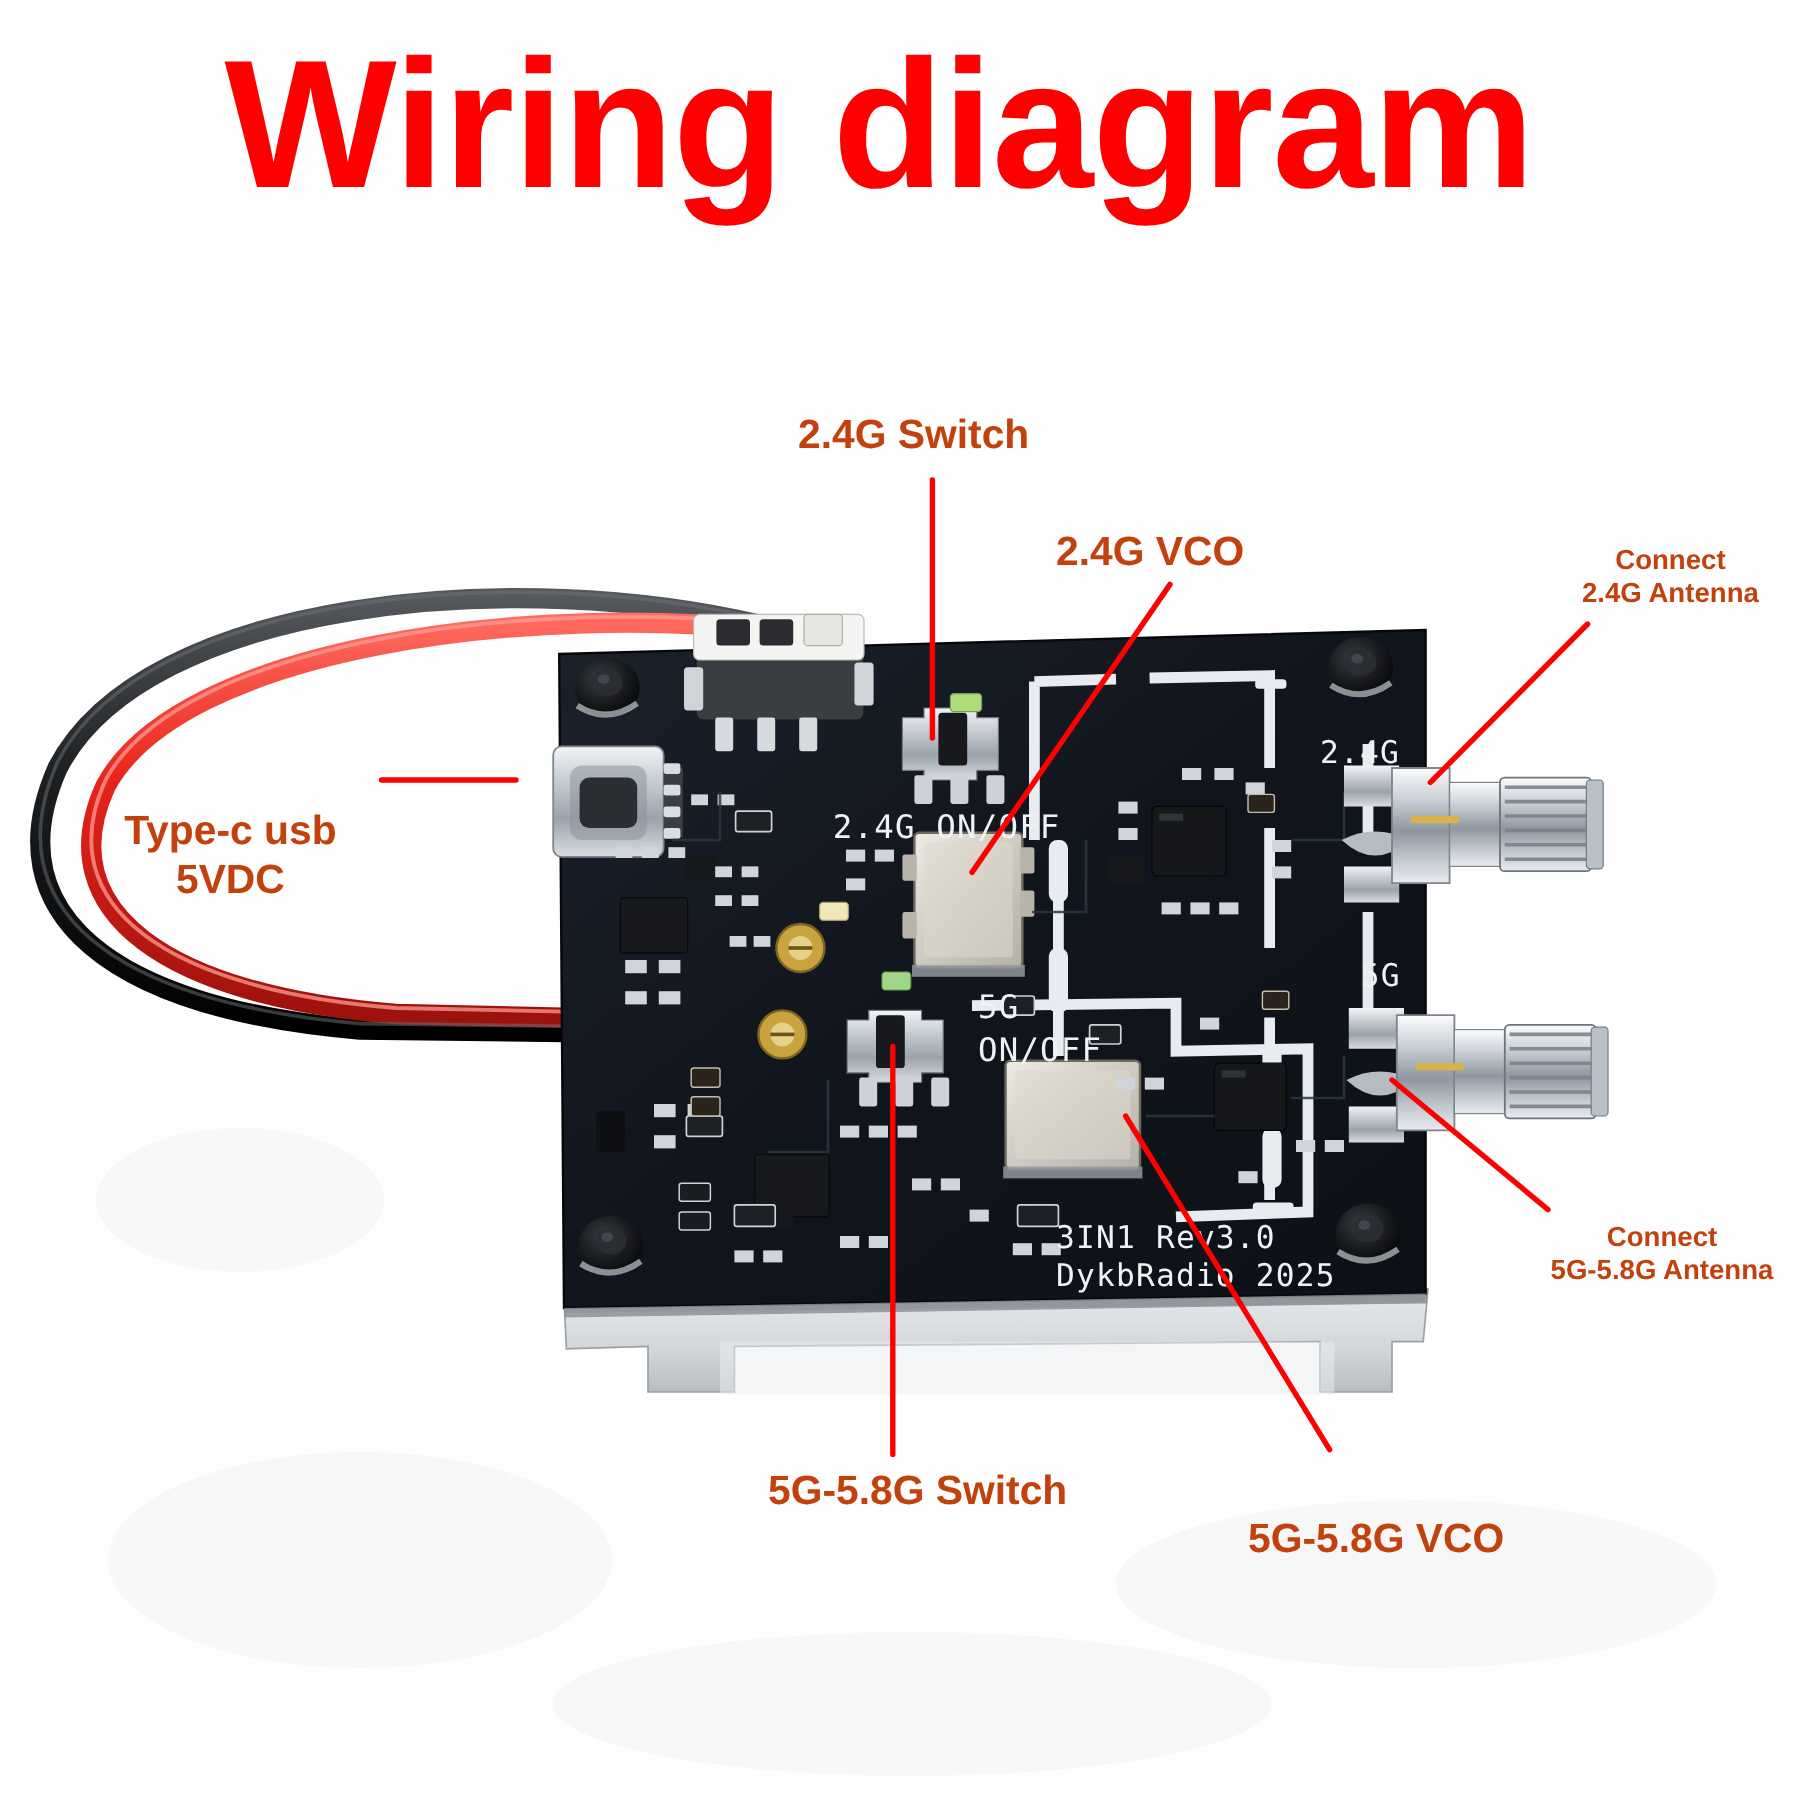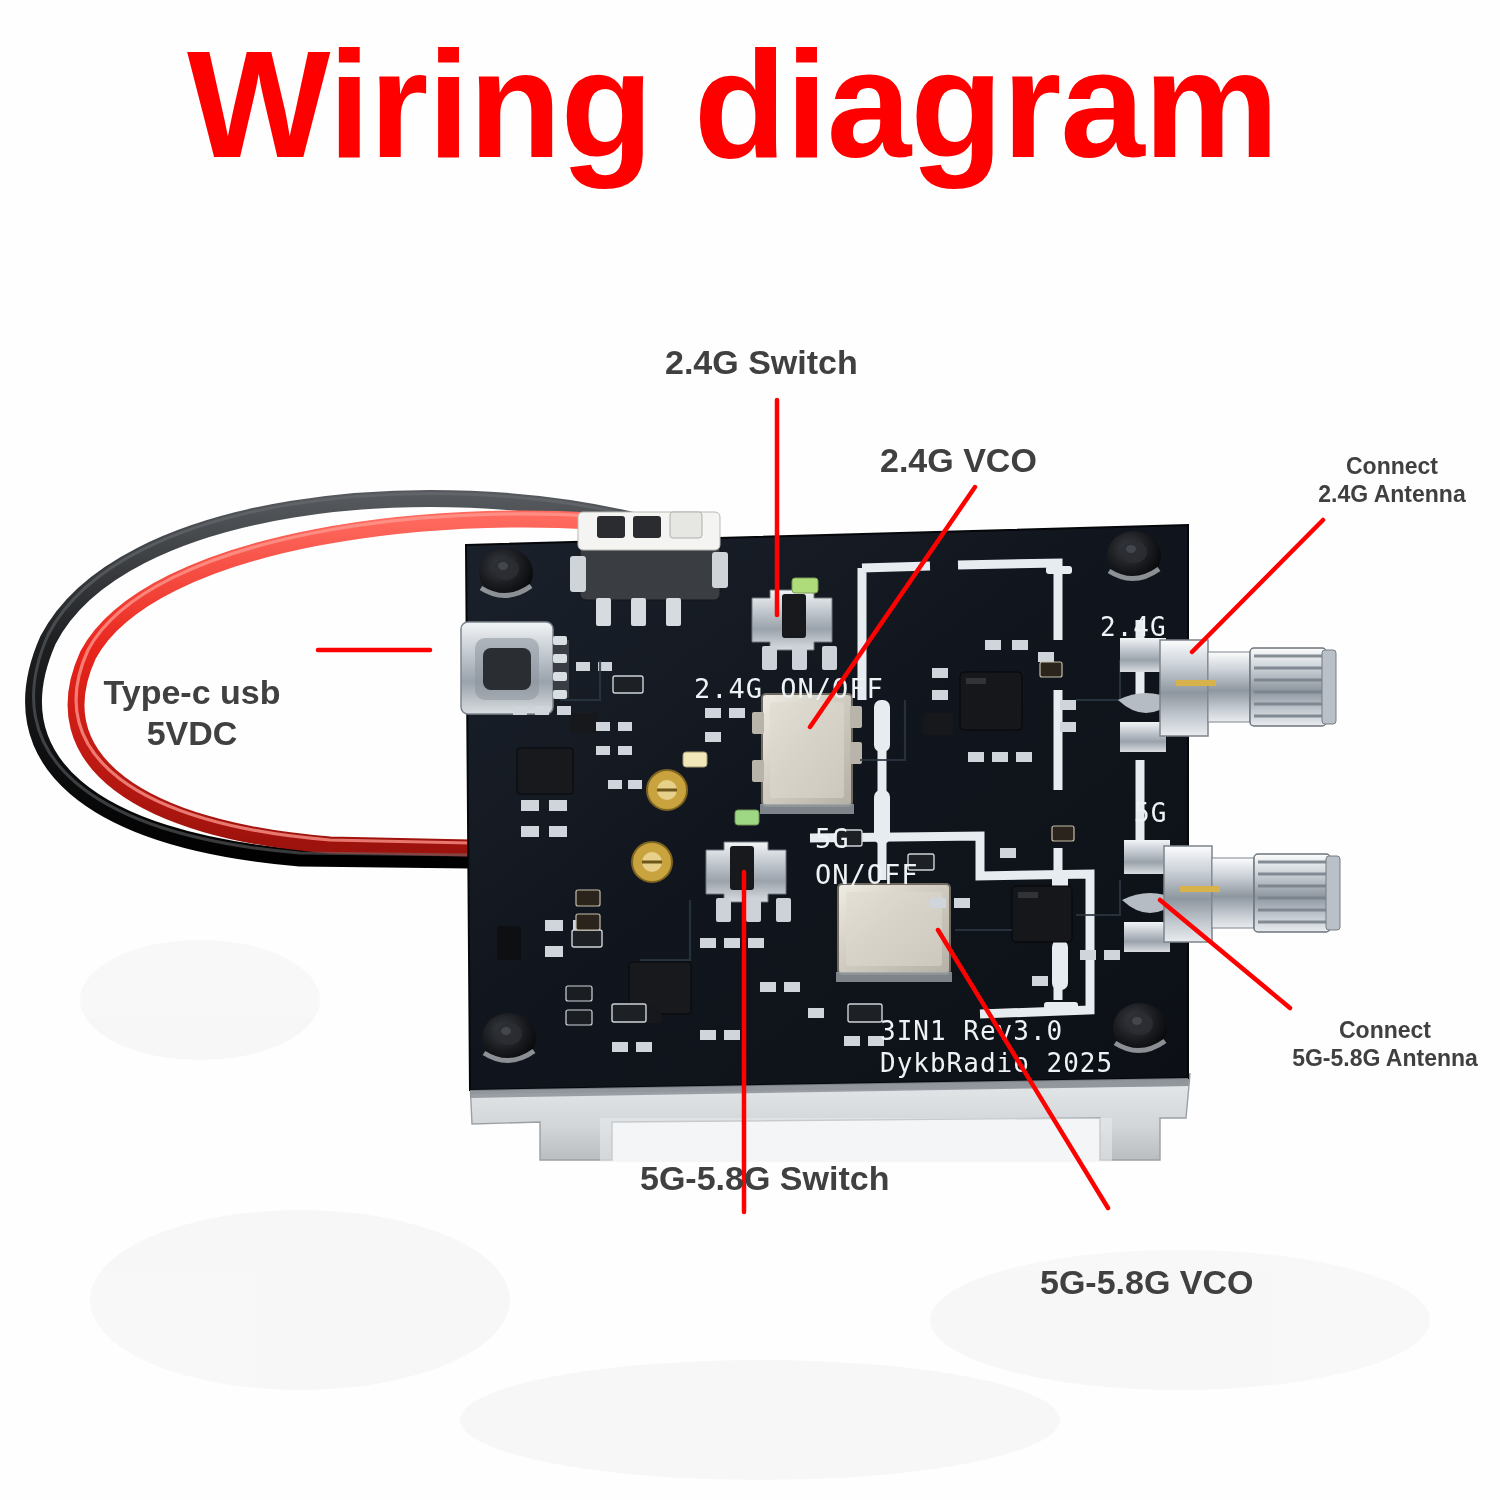--- a/index.html
+++ b/index.html
@@ -8,21 +8,21 @@
   #stage{position:relative;width:1500px;height:1500px;background:#fefefe;}
 
   
   #title{
     position:absolute; left:150px; top:28px;
     font-size:152px; line-height:1.0; font-weight:bold;
     color:#ff0000; letter-spacing:-1px; white-space:nowrap;margin-left:37px;
   }
 
   
-  .lbl{position:absolute;color:#404040;font-weight:bold;white-space:pre-line;
+  .lbl{position:absolute;color:#c2410c;font-weight:bold;white-space:pre-line;
        line-height:1.22;}
   .lbl.big{font-size:34px;}
   .lbl.small{font-size:23px;}
   .lbl.ctr{text-align:center;}
 
   
   #annot, #photo{position:absolute;left:0;top:0;width:1500px;height:1500px;}
   #annot{pointer-events:none;}
 </style>
 </head>
@@ -410,17 +410,17 @@
   <div id="title">Wiring diagram</div>
   <div id="labels">
       <div class="lbl big ctr" style="left: 0px; top: 672px; width: 100%; text-align: center; transform: translateX(-558px);">Type-c usb
 5VDC</div>
       <div class="lbl big" style="left: 665px; top: 342px;">2.4G Switch</div>
       <div class="lbl big" style="left: 880px; top: 440px;">2.4G VCO</div>
       <div class="lbl small ctr" style="left: 0px; top: 452px; width: 100%; text-align: center; transform: translateX(642px);">Connect
 2.4G Antenna</div>
       <div class="lbl small ctr" style="left: 0px; top: 1016px; width: 100%; text-align: center; transform: translateX(635px);">Connect
 5G-5.8G Antenna</div>
-      <div class="lbl big" style="left: 640px; top: 1158px;">5G-5.8G Switch</div>
+      <div class="lbl big" style="left: 640px; top: 1222px;">5G-5.8G Switch</div>
       <div class="lbl big" style="left: 1040px; top: 1262px;">5G-5.8G VCO</div>
     </div>
 
 </div>
 
 </body></html>

